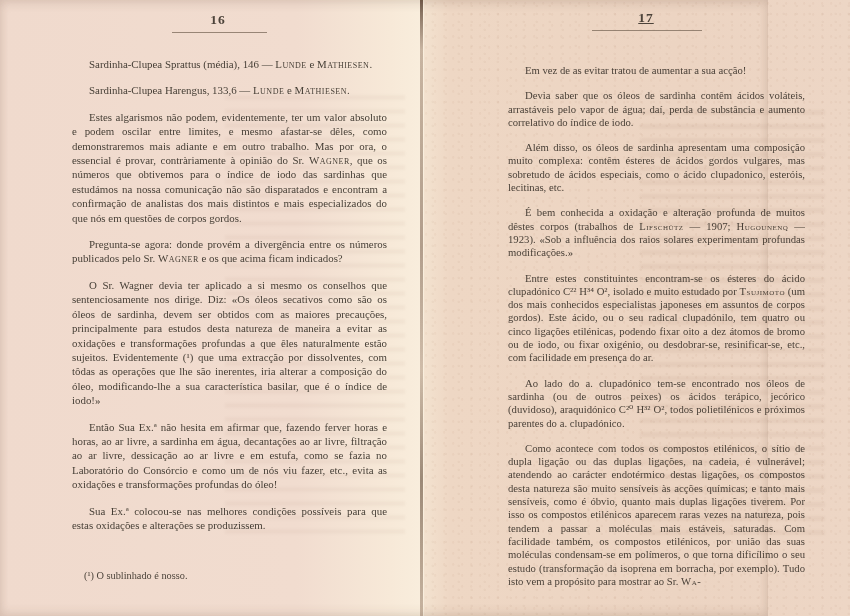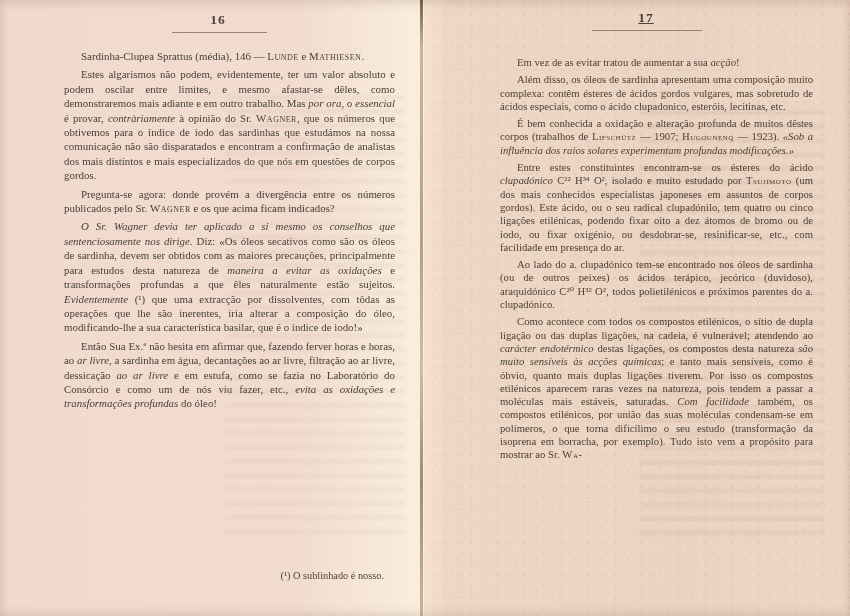--- a/index.html
+++ b/index.html
@@ -1,21 +1,21 @@
 <!DOCTYPE html>
 <html><head>
 <meta charset="utf-8">
 <style>
   html,body{margin:0;padding:0;}
   body{
     width:850px;height:616px;overflow:hidden;
     font-family:"Liberation Serif","DejaVu Serif",serif;
     background:#e4cdbd;
   }
-  .spread{position:relative;width:850px;height:616px;background:#f0abfc;}
+  .spread{position:relative;width:768px;height:616px;background:#f0abfc;}
 
   
   .page-left{
     position:absolute;left:0;top:0;width:424px;height:616px;
     background:linear-gradient(90deg,#f0dacd 0%,#f1dccf 70%,#f7e9d8 92%,#f9eedd 100%);
   }
   
   .page-right{
     position:absolute;left:424px;top:0;width:426px;height:616px;
     background:
@@ -52,27 +52,27 @@
   .pn-rule-left{left:172px;top:32px;width:95px;}
   .pn-right{left:611px;top:10px;text-decoration:underline;}
   .pn-rule-right{left:592px;top:30px;width:110px;}
 
   
   .textcol{position:absolute;overflow:hidden;color:#453e35;text-align:justify;}
   .textcol-left{left:60px;top:45px;width:339px;height:510px;
     font-size:10.9px;line-height:14.4px;}
   .textcol-right{left:496px;top:52px;width:321px;height:550px;
     font-size:10.7px;line-height:13.3px;color:#4a4138;}
-  .para{margin:4px;text-indent:17px;}
-  .i{font-style:italic;}
+  .para{margin:12px;text-indent:17px;}
+  .i{}
   .sc{font-variant:small-caps;letter-spacing:.5px;}
 
   .footnote{
     position:absolute;left:84px;top:570px;width:300px;
-    font-size:10.3px;color:#4c443b;text-align:right;
+    font-size:10.3px;color:#4c443b;
   }
   
   .vignette{position:absolute;inset:0;pointer-events:none;
     box-shadow:inset 0 4px 10px rgba(90,60,40,.12), inset 0 -4px 10px rgba(90,60,40,.10);}
 </style>
 </head>
 <body>
 
 <div class="spread">
 
@@ -84,28 +84,31 @@
   <div class="bleed bleed-r"></div>
 
   <div class="pagenum pn-left">16</div>
   <div class="pagenum-rule pn-rule-left"></div>
 
   <div class="pagenum pn-right">17</div>
   <div class="pagenum-rule pn-rule-right"></div>
 
   <div class="textcol textcol-left">
       <p class="para"><span>Sardinha-Clupea Sprattus (média), 146 — </span><span class="sc">Lunde</span><span> e </span><span class="sc">Mathiesen</span><span>.</span></p>
+      <p class="para"><span>Sardinha-Clupea Harengus, 133,6 — </span><span class="sc">Lunde</span><span> e </span><span class="sc">Mathiesen</span><span>.</span></p>
       <p class="para"><span>Estes algarismos não podem, evidentemente, ter um valor absoluto e podem oscilar entre limites, e mesmo afastar-se dêles, como demonstraremos mais adiante e em outro trabalho. Mas </span><span class="i">por ora</span><span>, o </span><span class="i">essencial</span><span> é provar, </span><span class="i">contràriamente</span><span> à opinião do Sr. </span><span class="sc">Wagner</span><span>, que os números que obtivemos para o índice de iodo das sardinhas que estudámos na nossa comunicação não são disparatados e encontram a confirmação de analistas dos mais distintos e mais especializados do que nós em questões de corpos gordos.</span></p>
       <p class="para"><span>Pregunta-se agora: donde provém a divergência entre os números publicados pelo Sr. </span><span class="sc">Wagner</span><span> e os que acima ficam indicados?</span></p>
       <p class="para"><span class="i">O Sr. Wagner devia ter aplicado a si mesmo os conselhos que sentenciosamente nos dirige.</span><span> Diz: «Os óleos secativos como são os óleos de sardinha, devem ser obtidos com as maiores precauções, principalmente para estudos desta natureza de </span><span class="i">maneira a evitar as oxidações</span><span> e transformações profundas a que êles naturalmente estão sujeitos. </span><span class="i">Evidentemente</span><span> (¹) que uma extracção por dissolventes, com tôdas as operações que lhe são inerentes, iria alterar a composição do óleo, modificando-lhe a sua característica basilar, que é o índice de iodo!»</span></p>
       <p class="para"><span>Então Sua Ex.ª não hesita em afirmar que, fazendo ferver horas e horas, ao </span><span class="i">ar livre</span><span>, a sardinha em água, decantações ao ar livre, filtração ao ar livre, dessicação </span><span class="i">ao ar livre</span><span> e em estufa, como se fazia no Laboratório do Consórcio e como um de nós viu fazer, etc., </span><span class="i">evita as oxidações e transformações profundas</span><span> do óleo!</span></p>
+      <p class="para"><span class="i">Sua Ex.ª colocou-se nas melhores condições possíveis para que estas oxidações e alterações se produzissem.</span></p>
     </div>
 
   <div class="textcol textcol-right">
       <p class="para"><span>Em vez de as evitar tratou de aumentar a sua </span><span class="i">acção</span><span>!</span></p>
+      <p class="para"><span>Devia saber que os óleos de sardinha contêm ácidos voláteis, arrastáveis pelo vapor de água; daí, perda de substância e aumento correlativo do índice de iodo.</span></p>
       <p class="para"><span>Além disso, os óleos de sardinha apresentam uma composição muito complexa: contêm ésteres de ácidos gordos vulgares, mas sobretudo de ácidos especiais, como o ácido clupadonico, esteróis, lecitinas, etc.</span></p>
       <p class="para"><span>É bem conhecida a oxidação e alteração profunda de muitos dêstes corpos (trabalhos de </span><span class="sc">Lifschütz</span><span> — 1907; </span><span class="sc">Hugounenq</span><span> — 1923). </span><span class="i">«Sob a influência dos raios solares experimentam profundas modificações.»</span></p>
       <p class="para"><span>Entre estes constituintes encontram-se os ésteres do ácido </span><span class="i">clupadónico</span><span> C²² H³⁴ O², isolado e muito estudado por </span><span class="sc">Tsujimoto</span><span> (um dos mais conhecidos especialistas japoneses em assuntos de corpos gordos). Este ácido, ou o seu radical clupadónilo, tem quatro ou cinco ligações etilénicas, podendo fixar oito a dez átomos de bromo ou de iodo, ou fixar oxigénio, ou desdobrar-se, resinificar-se, etc., com facilidade em presença do ar.</span></p>
       <p class="para"><span>Ao lado do a. clupadónico tem-se encontrado nos óleos de sardinha (ou de outros peixes) os ácidos terápico, jecórico (duvidoso), araquidónico C²⁰ H³² O², todos polietilénicos e próximos parentes do a. clupadónico.</span></p>
       <p class="para"><span>Como acontece com todos os compostos etilénicos, o sítio de dupla ligação ou das duplas ligações, na cadeia, é vulnerável; atendendo ao </span><span class="i">carácter endotérmico</span><span> destas ligações, os compostos desta natureza </span><span class="i">são muito sensíveis às acções químicas</span><span>; e tanto mais sensíveis, como é óbvio, quanto mais duplas ligações tiverem. Por isso os compostos etilénicos aparecem raras vezes na natureza, pois tendem a passar a moléculas mais estáveis, saturadas. </span><span class="i">Com facilidade</span><span> também, os compostos etilénicos, por união das suas moléculas condensam-se em polímeros, o que torna dificílimo o seu estudo (transformação da isoprena em borracha, por exemplo). Tudo isto vem a propósito para mostrar ao Sr. </span><span class="sc">Wa-</span></p>
     </div>
 
   <div class="footnote">(¹) O sublinhado é nosso.</div>
 
   <div class="vignette"></div>

